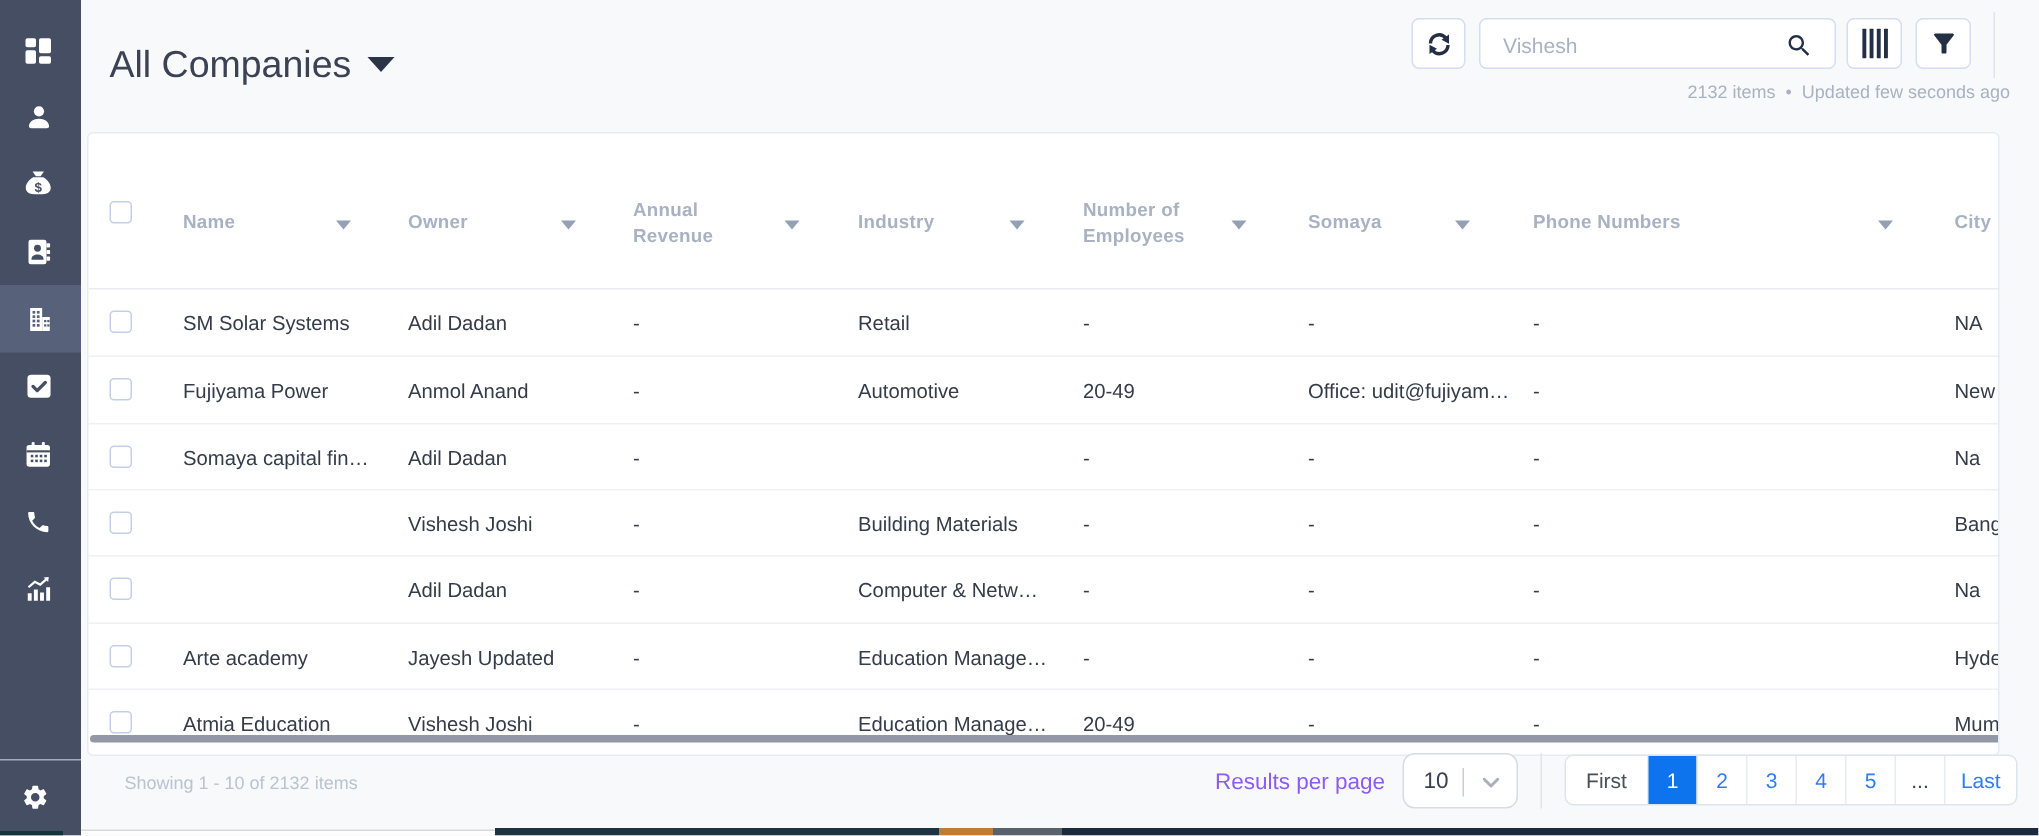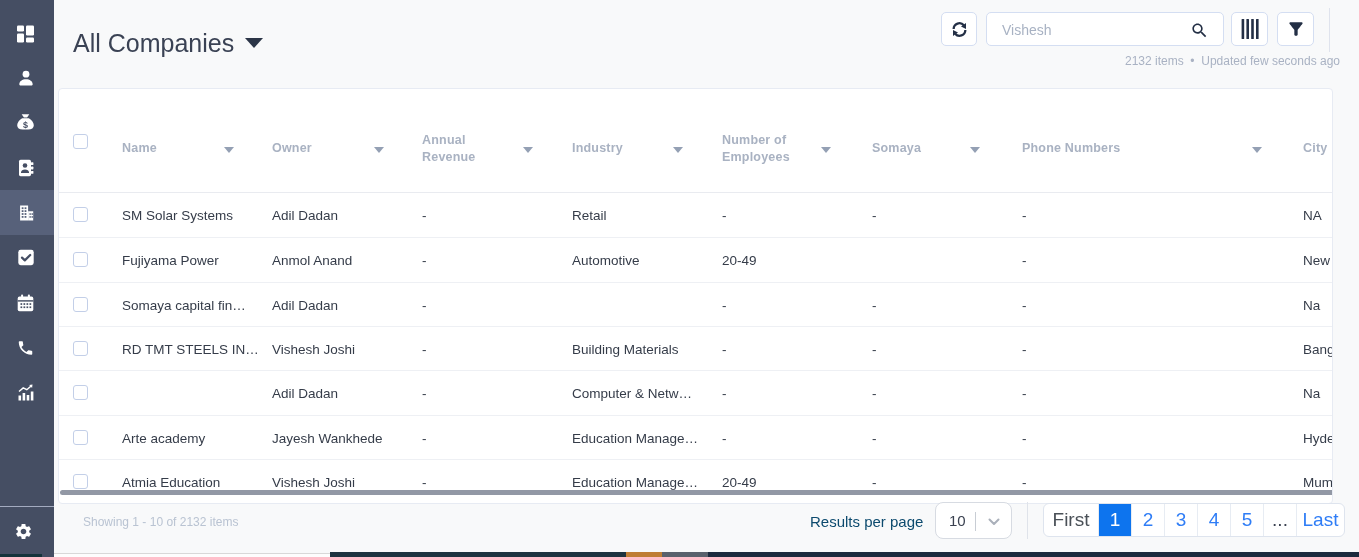--- a/index.html
+++ b/index.html
@@ -28,28 +28,28 @@
 #card{left:58px;top:88px;width:1275px;height:416px;background:#fff;border:1px solid #e7ebf3;border-radius:4px;overflow:hidden}
 .hcol{top:16px;height:87px;font-size:12.5px;font-weight:bold;color:#a9b2c2;letter-spacing:.2px;display:flex;align-items:center;line-height:17px}
 .sort{width:0;height:0;border-left:5px solid transparent;border-right:5px solid transparent;border-top:6px solid #94a0b4;top:58px}
 .cb{width:14.5px;height:14.5px;background:#fff;border:1px solid #c3cfe8;border-radius:3px}
 .row{left:0;width:1451px;height:45px;border-top:1px solid #eef0f4}
 .cell{position:absolute;top:0;height:44px;display:flex;align-items:center;font-size:13.5px;color:#353c49;white-space:nowrap}
 #hdrline{left:0;top:103px;width:1451px;height:1px;background:#e9ebf0}
 #sbar{left:1px;top:401px;width:1273px;height:5px;background:#9298a5;border-radius:3px 0 0 3px}
 
 #showing{left:83px;top:515px;font-size:12px;color:#b9c3d2}
-#rpp{left:810px;top:513px;font-size:15px;color:#0c4a6e}
+#rpp{left:810px;top:513px;font-size:15px;color:#8b5cf6}
 #sel{left:935px;top:502px;width:77px;height:37px;background:#fff;border:1px solid #d7dbe2;border-radius:8px}
 #sel .v{position:absolute;left:13px;top:9px;font-size:15px;color:#3a4150}
 #sel .l{position:absolute;left:39px;top:9px;width:1px;height:19px;background:#c8cdd4}
 #sel svg{position:absolute;right:11px;top:15px}
 #footdiv{left:1027px;top:502px;width:1px;height:37px;background:#dfe3ea}
 #pag{left:1043px;top:503px;width:302px;height:34px;background:#fff;border:1px solid #dee4ee;border-radius:6px;display:flex;overflow:hidden}
-#pag .p{height:32px;display:flex;align-items:center;justify-content:center;font-size:19px;color:#2f7df6;border-left:1px solid #e7ecf3}
+#pag .p{height:32px;display:flex;align-items:center;justify-content:center;font-size:14px;color:#2f7df6;border-left:1px solid #e7ecf3}
 #pag .p.first{width:54px;color:#4a5057;border-left:none}
 #pag .p.num{width:33px}
 #pag .p.act{background:#0d74ee;color:#fff}
 #pag .p.dots{width:33px;color:#3a4150}
 #pag .p.last{flex:1}
 
 .bs{height:5px;top:552px}
 #tealbs{top:554px;height:3px}
 </style></head><body>
 <div id="page">
@@ -236,36 +236,36 @@
     <div class="cell" style="left:963px">-</div>
     <div class="cell" style="left:1244px">NA</div>
   </div>
   <div class="a row" style="top:148px">
     <div class="cb a" style="left:14px;top:14px"></div>
     <div class="cell" style="left:63px">Fujiyama Power</div>
     <div class="cell" style="left:213px">Anmol Anand</div>
     <div class="cell" style="left:363px">-</div>
     <div class="cell" style="left:513px">Automotive</div>
     <div class="cell" style="left:663px">20-49</div>
+    <div class="cell" style="left:813px">Office: udit@fujiyam…</div>
     <div class="cell" style="left:963px">-</div>
     <div class="cell" style="left:1244px">New Delhi</div>
   </div>
   <div class="a row" style="top:193px">
     <div class="cb a" style="left:14px;top:14px"></div>
     <div class="cell" style="left:63px">Somaya capital fin…</div>
     <div class="cell" style="left:213px">Adil Dadan</div>
     <div class="cell" style="left:363px">-</div>
     <div class="cell" style="left:663px">-</div>
     <div class="cell" style="left:813px">-</div>
     <div class="cell" style="left:963px">-</div>
     <div class="cell" style="left:1244px">Na</div>
   </div>
   <div class="a row" style="top:237px">
     <div class="cb a" style="left:14px;top:14px"></div>
-    <div class="cell" style="left:63px">RD TMT STEELS IN…</div>
     <div class="cell" style="left:213px">Vishesh Joshi</div>
     <div class="cell" style="left:363px">-</div>
     <div class="cell" style="left:513px">Building Materials</div>
     <div class="cell" style="left:663px">-</div>
     <div class="cell" style="left:813px">-</div>
     <div class="cell" style="left:963px">-</div>
     <div class="cell" style="left:1244px">Bangalore</div>
   </div>
   <div class="a row" style="top:281px">
     <div class="cb a" style="left:14px;top:14px"></div>
@@ -273,21 +273,21 @@
     <div class="cell" style="left:363px">-</div>
     <div class="cell" style="left:513px">Computer &amp; Netw…</div>
     <div class="cell" style="left:663px">-</div>
     <div class="cell" style="left:813px">-</div>
     <div class="cell" style="left:963px">-</div>
     <div class="cell" style="left:1244px">Na</div>
   </div>
   <div class="a row" style="top:326px">
     <div class="cb a" style="left:14px;top:14px"></div>
     <div class="cell" style="left:63px">Arte academy</div>
-    <div class="cell" style="left:213px">Jayesh Wankhede</div>
+    <div class="cell" style="left:213px">Jayesh Updated</div>
     <div class="cell" style="left:363px">-</div>
     <div class="cell" style="left:513px">Education Manage…</div>
     <div class="cell" style="left:663px">-</div>
     <div class="cell" style="left:813px">-</div>
     <div class="cell" style="left:963px">-</div>
     <div class="cell" style="left:1244px">Hyderabad</div>
   </div>
   <div class="a row" style="top:370px">
     <div class="cb a" style="left:14px;top:14px"></div>
     <div class="cell" style="left:63px">Atmia Education</div>

